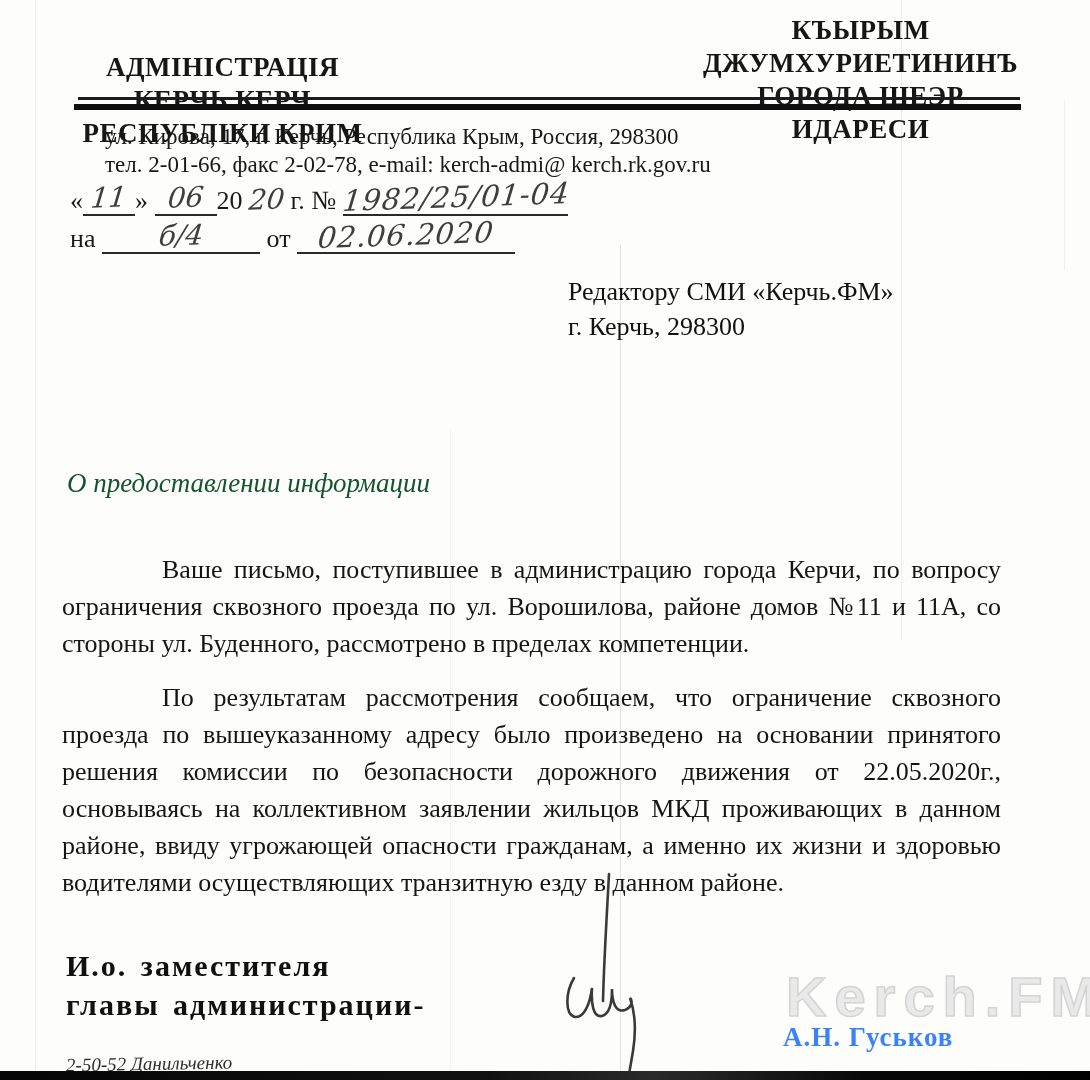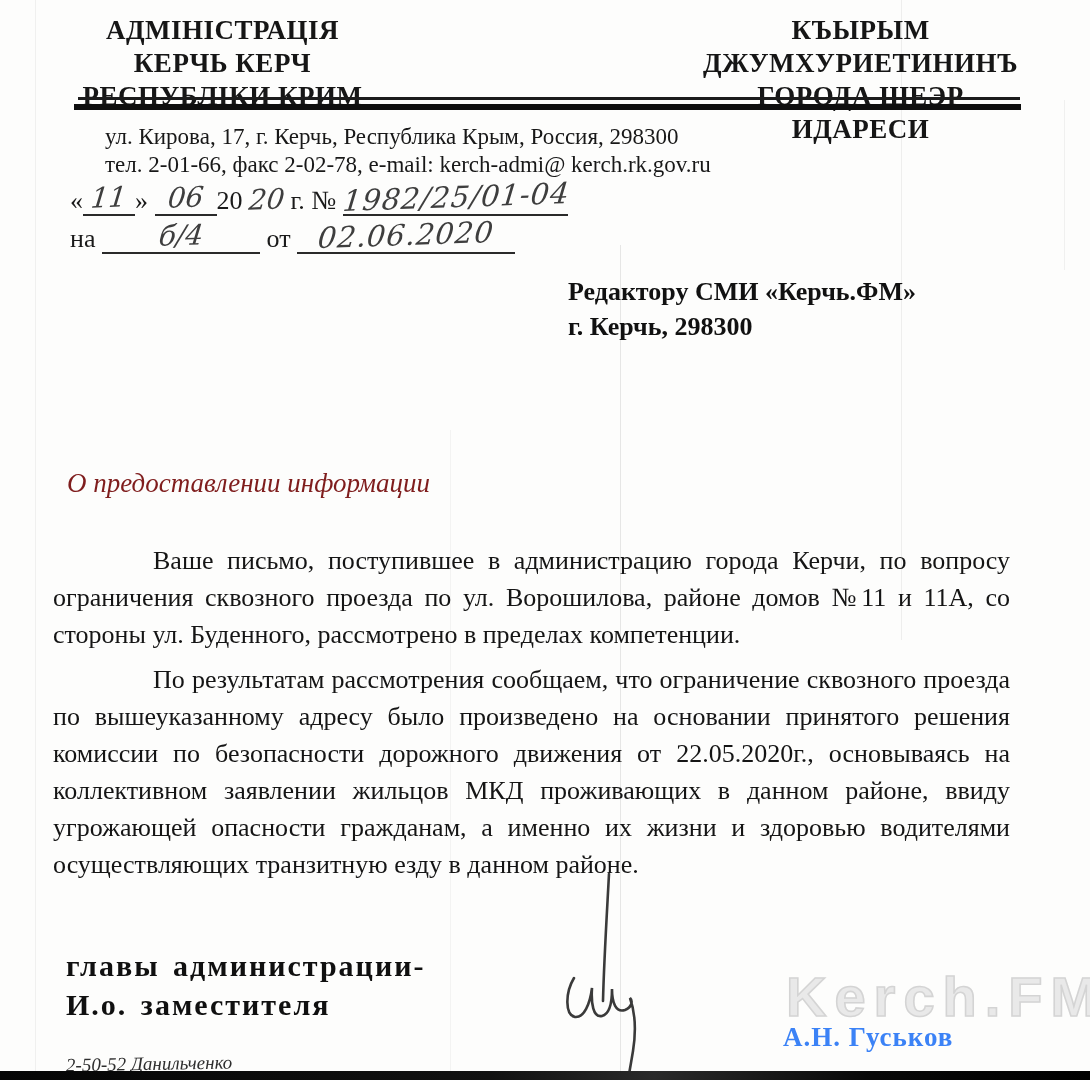--- a/index.html
+++ b/index.html
@@ -4,43 +4,43 @@
 <style>
   html,body{margin:0;padding:0;}
   body{width:1090px;height:1080px;overflow:hidden;background:#f4f4f2;}
   .page{
     position:relative;width:1090px;height:1080px;background:#fdfdfc;
     font-family:"Liberation Serif", serif;color:#1a1a1a;overflow:hidden;
   }
   
   .head-col{position:absolute;top:14px;text-align:center;font-weight:bold;
     font-size:27px;line-height:33px;letter-spacing:.5px;color:#161616;}
-  .head-col.c1{left:70px;width:305px;}
+  .head-col.c1{left:70px;width:305px;margin-top:37px;}
   .head-col.c2{left:395px;width:295px;}
   .head-col.c3{left:698px;width:325px;}
   .rule-thin{position:absolute;left:78px;top:97px;width:942px;height:3px;background:#1c1c1c;}
   .rule-thick{position:absolute;left:74px;top:104px;width:947px;height:6px;background:#0f0f0f;}
   .contact-line{position:absolute;left:105px;width:880px;font-size:23px;color:#181818;}
   .contact-line.l1{top:124px;}
   .contact-line.l2{top:152px;}
   
   .ref-line{position:absolute;left:70px;font-size:26px;white-space:nowrap;}
   .ref-line.l1{top:184px;}
   .ref-line.l2{top:222px;}
   .blank{display:inline-block;border-bottom:2px solid #2a2a2a;text-align:center;vertical-align:bottom;height:30px;}
   .hw{font-family:"DejaVu Serif", serif;font-style:italic;color:#3e3e3e;
     display:inline-block;transform:rotate(-2deg) skewX(-8deg);font-size:28px;line-height:26px;}
   .hw.big{font-size:29px;letter-spacing:1px;}
   
-  .recipient{position:absolute;left:568px;top:274px;font-weight:bold;font-size:26px;line-height:35px;color:#111;}
+  .recipient{position:absolute;left:568px;top:274px;font-weight:normal;font-size:26px;line-height:35px;color:#111;}
   
-  .subject{position:absolute;left:67px;top:468px;font-style:italic;font-size:27px;color:#7f1d1d;}
+  .subject{position:absolute;left:67px;top:468px;font-style:italic;font-size:27px;color:#14532d;}
   .body-text{position:absolute;left:45px;top:534px;width:973px;font-size:26px;line-height:37px;
     text-align:justify;color:#151515;}
-  .body-text p{margin:8px;text-indent:100px;}
+  .body-text p{margin:17px;text-indent:100px;}
   
   .position-block{position:absolute;left:66px;top:946px;font-weight:bold;font-size:30px;
     line-height:39px;letter-spacing:2px;word-spacing:4px;color:#101010;}
   .signer-name{position:absolute;left:783px;top:1022px;font-weight:bold;font-size:27px;
     letter-spacing:1px;color:#3b82f6;z-index:1;}
   .signature-svg{position:absolute;left:552px;top:860px;width:120px;height:216px;z-index:1;}
   
   .watermark{position:absolute;left:786px;top:964px;z-index:2;
     font-family:"Liberation Sans", sans-serif;font-weight:bold;font-size:56px;letter-spacing:8px;
     color:rgba(255,255,255,.25);-webkit-text-stroke:1.6px #d4d4d4;
@@ -98,22 +98,22 @@
   </div>
 
   <div class="subject">О предоставлении информации</div>
 
   <div class="body-text">
     <p>Ваше письмо, поступившее в администрацию города Керчи, по вопросу ограничения сквозного проезда по ул. Ворошилова, районе домов №11 и 11А, со стороны ул. Буденного, рассмотрено в пределах компетенции.</p>
     <p>По результатам рассмотрения сообщаем, что ограничение сквозного проезда по вышеуказанному адресу было произведено на основании принятого решения комиссии по безопасности дорожного движения от 22.05.2020г., основываясь на коллективном заявлении жильцов МКД проживающих в данном районе, ввиду угрожающей опасности гражданам, а именно их жизни и здоровью водителями осуществляющих транзитную езду в данном районе.</p>
   </div>
 
   <div class="position-block">
+    <div>И.о. заместителя</div>
     <div>главы администрации-</div>
-    <div>И.о. заместителя</div>
   </div>
 
   <svg class="signature-svg" viewBox="0 0 120 216">
     <path d="M57,14 C55,52 52,100 51,141" fill="none" stroke="#3a3a3a" stroke-width="2.6" stroke-linecap="round"></path>
     <path d="M22,118 C13,133 13,155 23,157 C32,158 38,144 40,128
              C39,143 41,158 50,156 C58,154 60,141 60,129
              C60,143 64,153 73,150 C80,147 81,141 78,138
              C83,152 84,172 81,191 C79,203 78,209 77,214" fill="none" stroke="#3a3a3a" stroke-width="2.6" stroke-linecap="round"></path>
   </svg>
 

